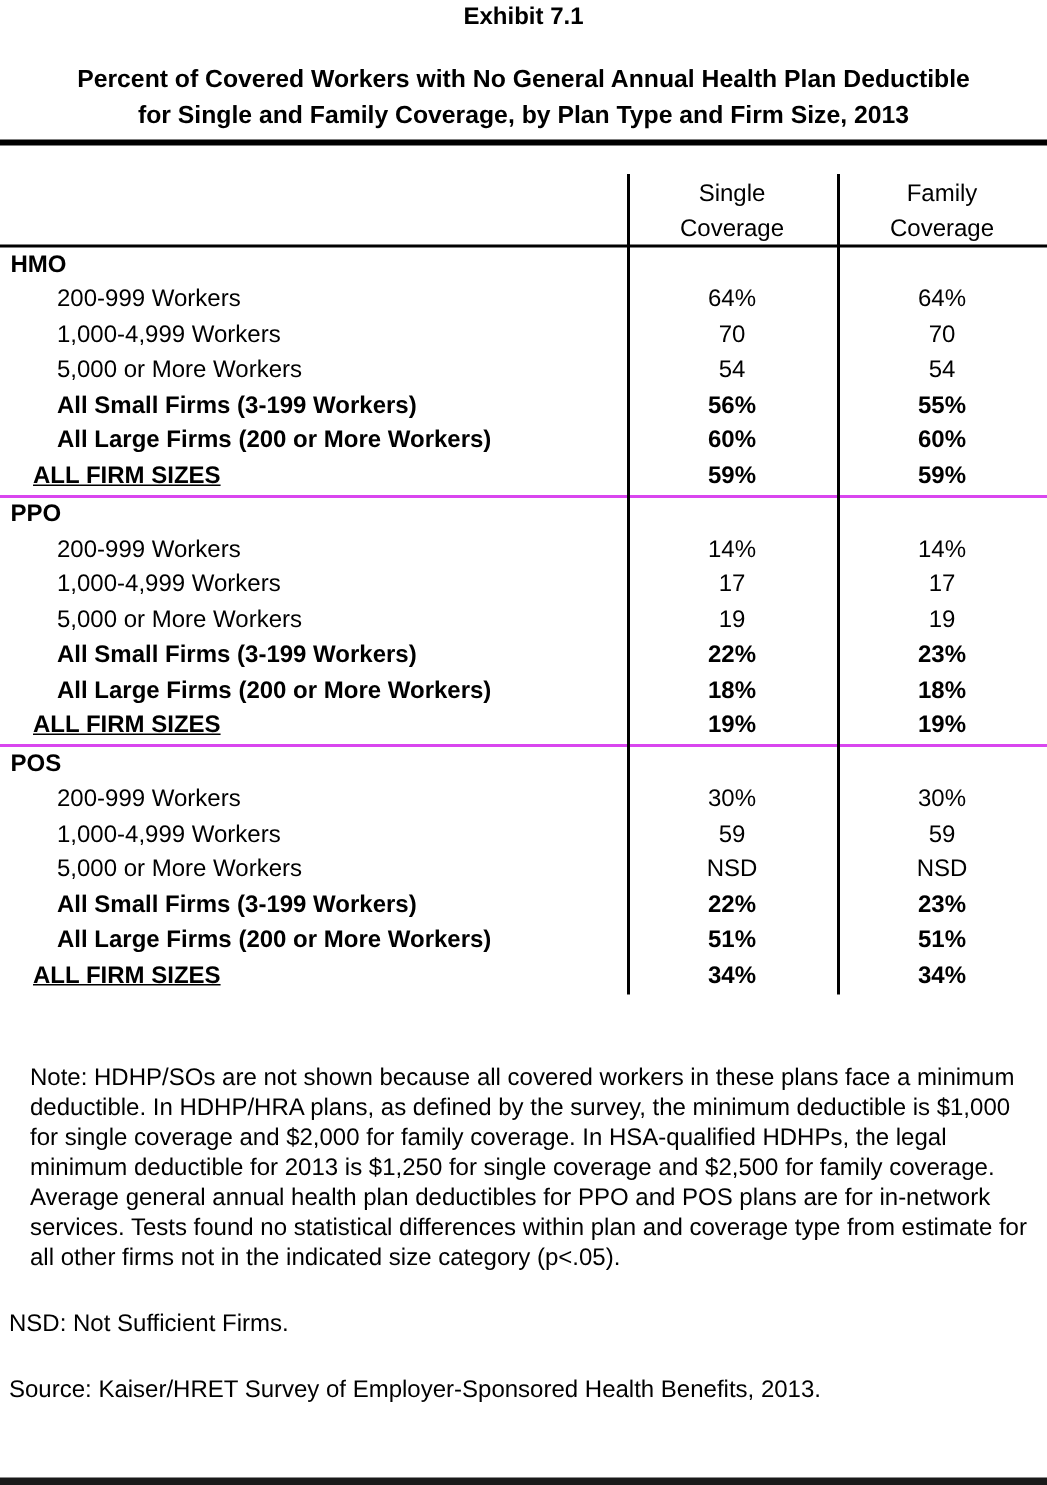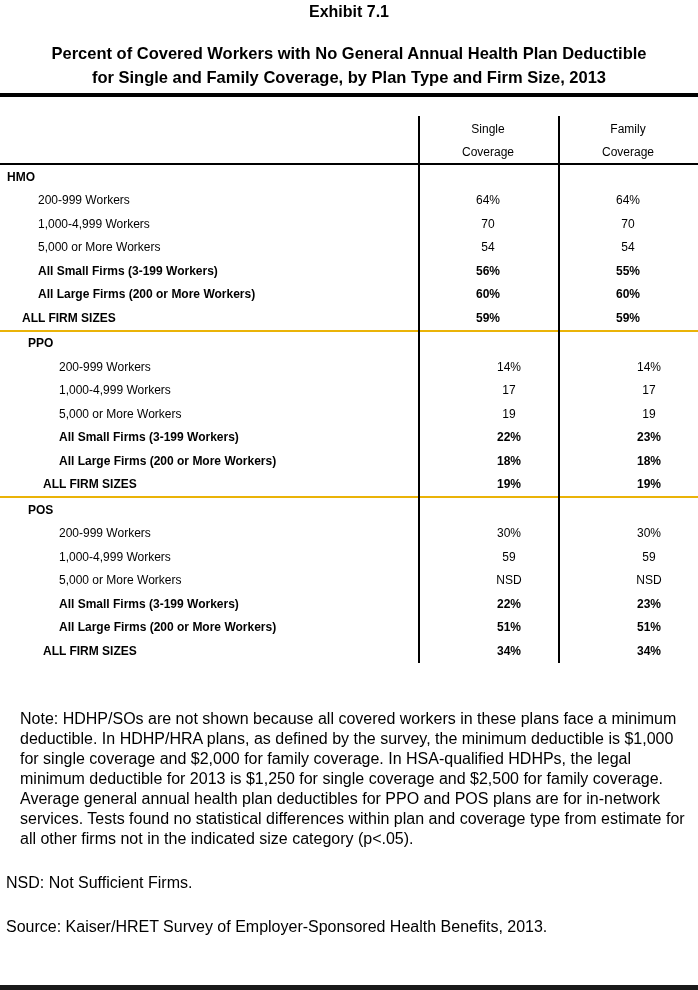--- a/index.html
+++ b/index.html
@@ -27,21 +27,21 @@
   }
   .thick-rule {
     margin-top: 4px;
     height: 4px;
     background: #000000;
   }
   .tbl {
     position: relative;
     margin-top: 19px;
     width: 698px;
-    font-size: 12px;
+    font-size: 16px;
   }
   .vline { position: absolute; top: 0; bottom: 0; width: 2px; background: #000000; }
   .vline.v1 { left: 418px; }
   .vline.v2 { left: 558px; }
   .row {
     display: grid;
     grid-template-columns: 418px 140px 140px;
     align-items: center;
     height: 23.5px;
     box-sizing: border-box;
@@ -51,26 +51,26 @@
     border-bottom: 2px solid #000000;
     align-items: start;
   }
   .thead .hcell {
     text-align: center;
     white-space: pre-line;
     line-height: 23px;
     padding-top: 2px;
   }
   .section { box-sizing: border-box; }
-  .section.divided { border-top: 2px solid #eab308; padding-left: 21px; }
+  .section.divided { border-top: 2px solid #d946ef; }
   .label { padding-left: 38px; text-align: left; white-space: nowrap; }
   .val { text-align: center; }
   .row-section .label { padding-left: 7px; font-weight: bold; }
   .row-bold .label, .row-bold .val { font-weight: bold; }
-  .row-all .label { padding-left: 22px; }
+  .row-all .label { padding-left: 22px; text-decoration: underline; }
   .note-block {
     margin: 46px 4px 0 20px;
     font-size: 16px;
     line-height: 20px;
   }
   .nsd-line { margin: 22px 4px 0 6px; font-size: 16px; line-height: 24px; }
   .source-line { margin: 20px 4px 0 6px; font-size: 16px; line-height: 24px; }
   .bottom-bar {
     position: absolute;
     left: 0; right: 0; bottom: 0;

